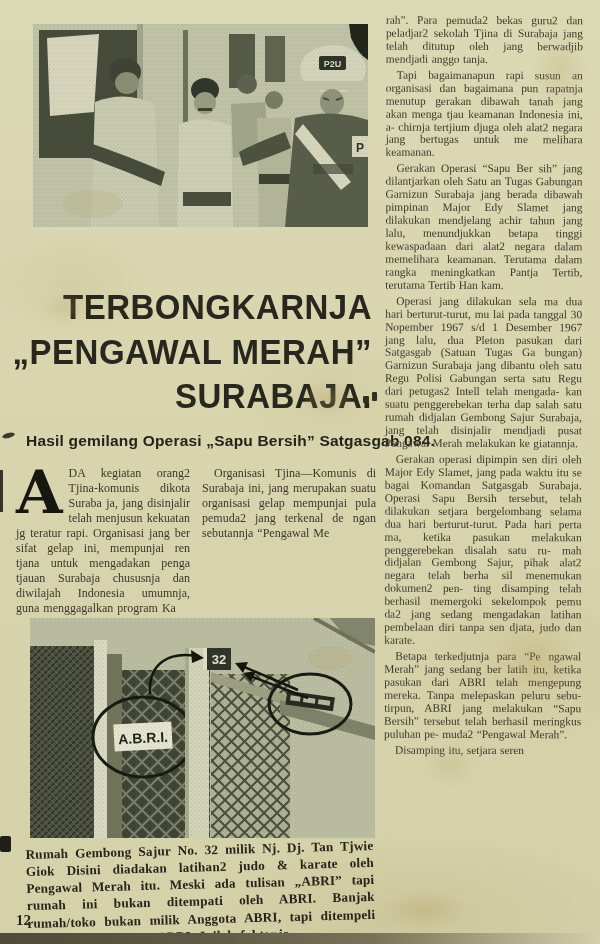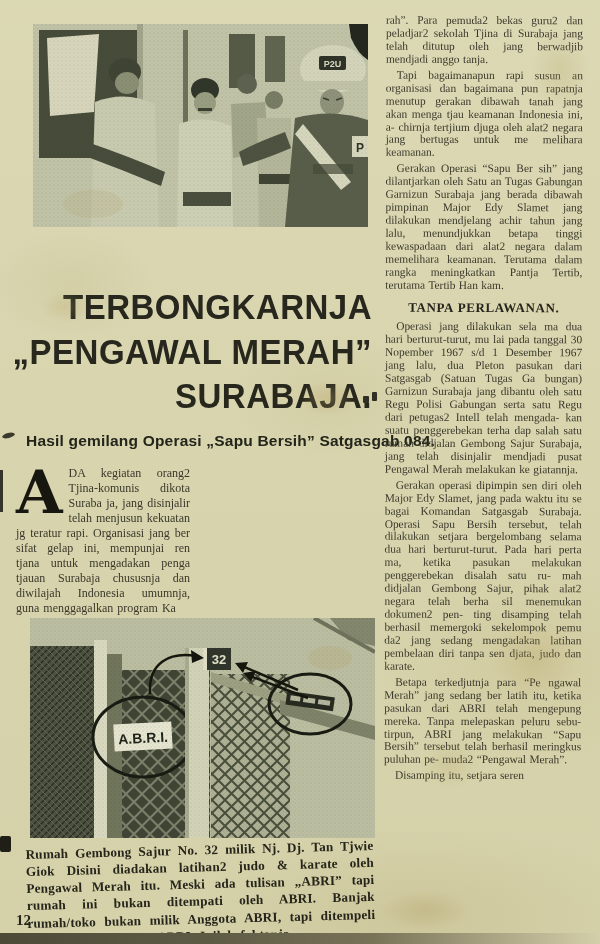--- a/index.html
+++ b/index.html
@@ -139,20 +139,21 @@
 
   <div class="abs subhead" style="left:26px;top:432px;width:350px;">Hasil gemilang Operasi „Sapu Bersih” Satgasgab 084.</div>
 
   <div class="abs cols" style="left:16px;top:466px;width:360px;height:150px;">
     <div class="col body-text">
       <p>
         <span class="dropcap">A</span><span>DA kegiatan orang2 Tjina-komunis dikota Suraba ja, jang disinjalir telah menjusun kekuatan jg teratur rapi. Organisasi jang ber sifat gelap ini, mempunjai ren tjana untuk mengadakan penga tjauan Surabaja chususnja dan diwilajah Indonesia umumnja, guna menggagalkan program Ka</span>
       </p>
     </div>
     <div class="col body-text">
+      <p class="indent">Organisasi Tjina—Komunis di Surabaja ini, jang merupakan suatu organisasi gelap mempunjai pula pemuda2 jang terkenal de ngan sebutannja “Pengawal Me</p>
     </div>
   </div>
 
   <div class="abs" style="left:30px;top:618px;width:345px;height:220px;">
     <svg class="photo" width="345" height="220" viewBox="0 0 345 220">
       <defs>
         <pattern id="hatch" width="7" height="7" patternUnits="userSpaceOnUse">
           <rect width="7" height="7" fill="#4c5140"></rect>
           <path d="M0,7 L7,0" stroke="#2b2f23" stroke-width="1.5"></path>
           <path d="M0,0 L7,7" stroke="#666b52" stroke-width="0.8"></path>
@@ -221,21 +222,20 @@
   </div>
 
   <div class="abs caption caption-bottom" style="left:28px;top:846px;width:348px;">Rumah Gembong Sajur No. 32 milik Nj. Dj. Tan Tjwie Giok Disini diadakan latihan2 judo &amp; karate oleh Pengawal Merah itu. Meski ada tulisan „ABRI” tapi rumah ini bukan ditempati oleh ABRI. Banjak rumah/toko bukan milik Anggota ABRI, tapi ditempeli letter ABRI/keluarga ABRI. Inilah faktanja.</div>
 
   <div class="abs pagenum" style="left:16px;top:912px;">12</div>
 
   <div class="abs rightcol" style="left:385px;top:14px;width:197px;">
     <p>rah”. Para pemuda2 bekas guru2 dan peladjar2 sekolah Tjina di Surabaja jang telah ditutup oleh jang berwadjib mendjadi anggo tanja.</p>
     <p class="indent">Tapi bagaimanapun rapi susun an organisasi dan bagaimana pun rapatnja menutup gerakan dibawah tanah jang akan menga tjau keamanan Indonesia ini, a- chirnja tertjium djuga oleh alat2 negara jang bertugas untuk me melihara keamanan.</p>
     <p class="indent">Gerakan Operasi “Sapu Ber sih” jang dilantjarkan oleh Satu an Tugas Gabungan Garnizun Surabaja jang berada dibawah pimpinan Major Edy Slamet jang dilakukan mendjelang achir tahun jang lalu, menundjukkan betapa tinggi kewaspadaan dari alat2 negara dalam memelihara keamanan. Terutama dalam rangka meningkatkan Pantja Tertib, terutama Tertib Han kam.</p>
-    <div class="sec-head">TANPA PERLAWANAN.</div>
     <p class="indent">Operasi jang dilakukan sela ma dua hari berturut-turut, mu lai pada tanggal 30 Nopember 1967 s/d 1 Desember 1967 jang lalu, dua Pleton pasukan dari Satgasgab (Satuan Tugas Ga bungan) Garnizun Surabaja jang dibantu oleh satu Regu Polisi Gabungan serta satu Regu dari petugas2 Intell telah mengada- kan suatu penggerebekan terha dap salah satu rumah didjalan Gembong Sajur Surabaja, jang telah disinjalir mendjadi pusat Pengawal Merah melakukan ke giatannja.</p>
     <p class="indent">Gerakan operasi dipimpin sen diri oleh Major Edy Slamet, jang pada waktu itu se bagai Komandan Satgasgab Surabaja. Operasi Sapu Bersih tersebut, telah dilakukan setjara bergelombang selama dua hari berturut-turut. Pada hari perta ma, ketika pasukan melakukan penggerebekan disalah satu ru- mah didjalan Gembong Sajur, pihak alat2 negara telah berha sil menemukan dokumen2 pen- ting disamping telah berhasil memergoki sekelompok pemu da2 jang sedang mengadakan latihan pembelaan diri tanpa sen djata, judo dan karate.</p>
     <p class="indent">Betapa terkedjutnja para “Pe ngawal Merah” jang sedang ber latih itu, ketika pasukan dari ABRI telah mengepung mereka. Tanpa melepaskan peluru sebu- tirpun, ABRI jang melakukan “Sapu Bersih” tersebut telah berhasil meringkus puluhan pe- muda2 “Pengawal Merah”.</p>
     <p class="indent">Disamping itu, setjara seren</p>
   </div>
 
   <div class="abs edge-bottom"></div>
   <div class="abs" style="left:0;top:470px;width:3px;height:42px;background:#35342a;"></div>
   <div class="abs" style="left:0;top:836px;width:11px;height:16px;background:#1f1f18;border-radius:2px;"></div>
   <div class="abs" style="left:2px;top:433px;width:13px;height:5px;background:#3c3a2c;border-radius:50%;transform:rotate(-14deg);"></div>

